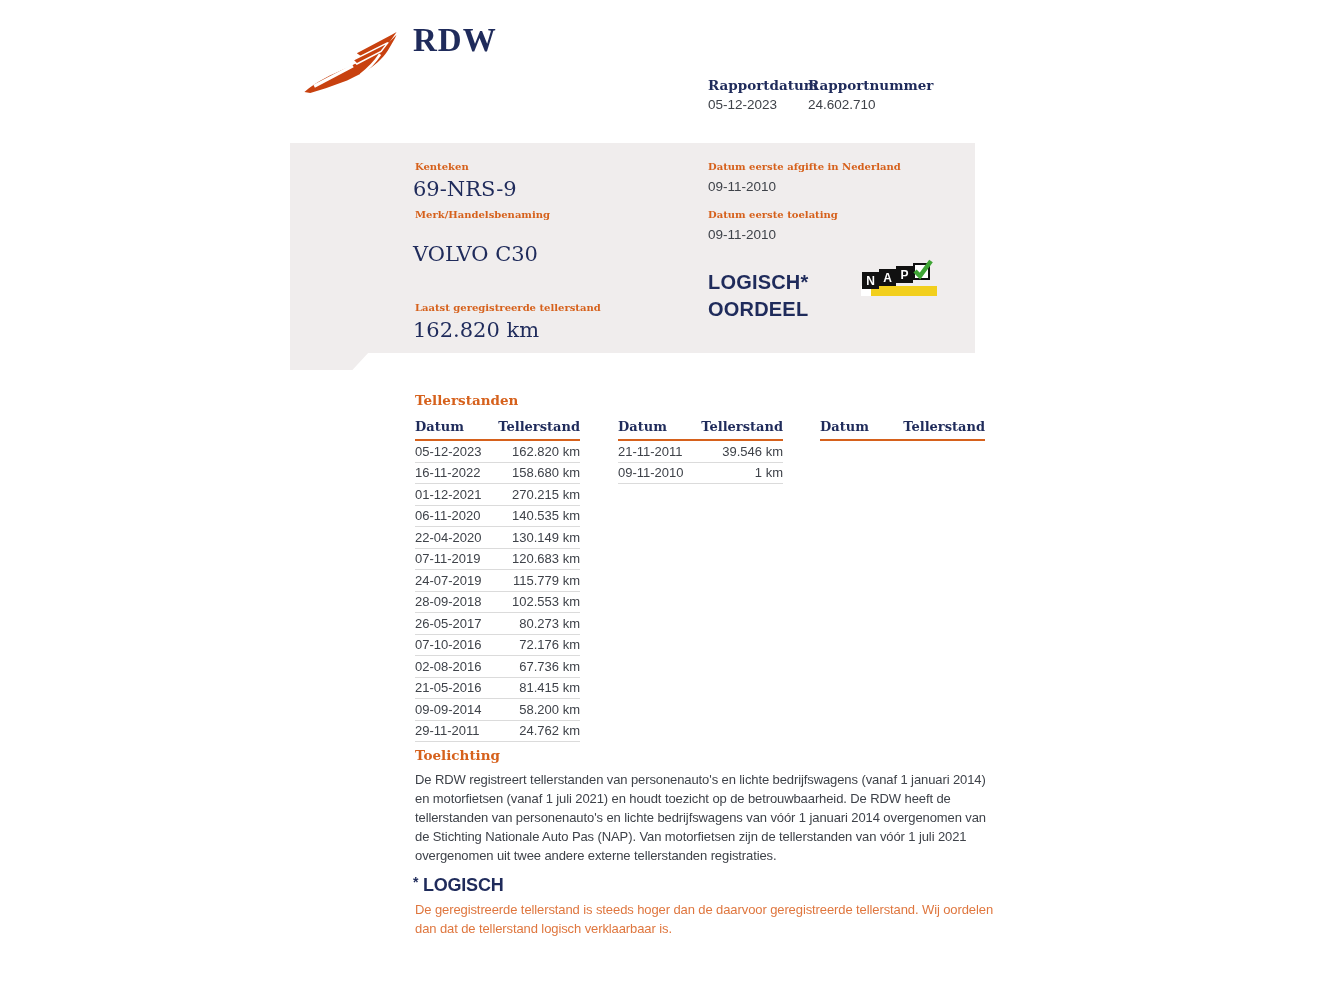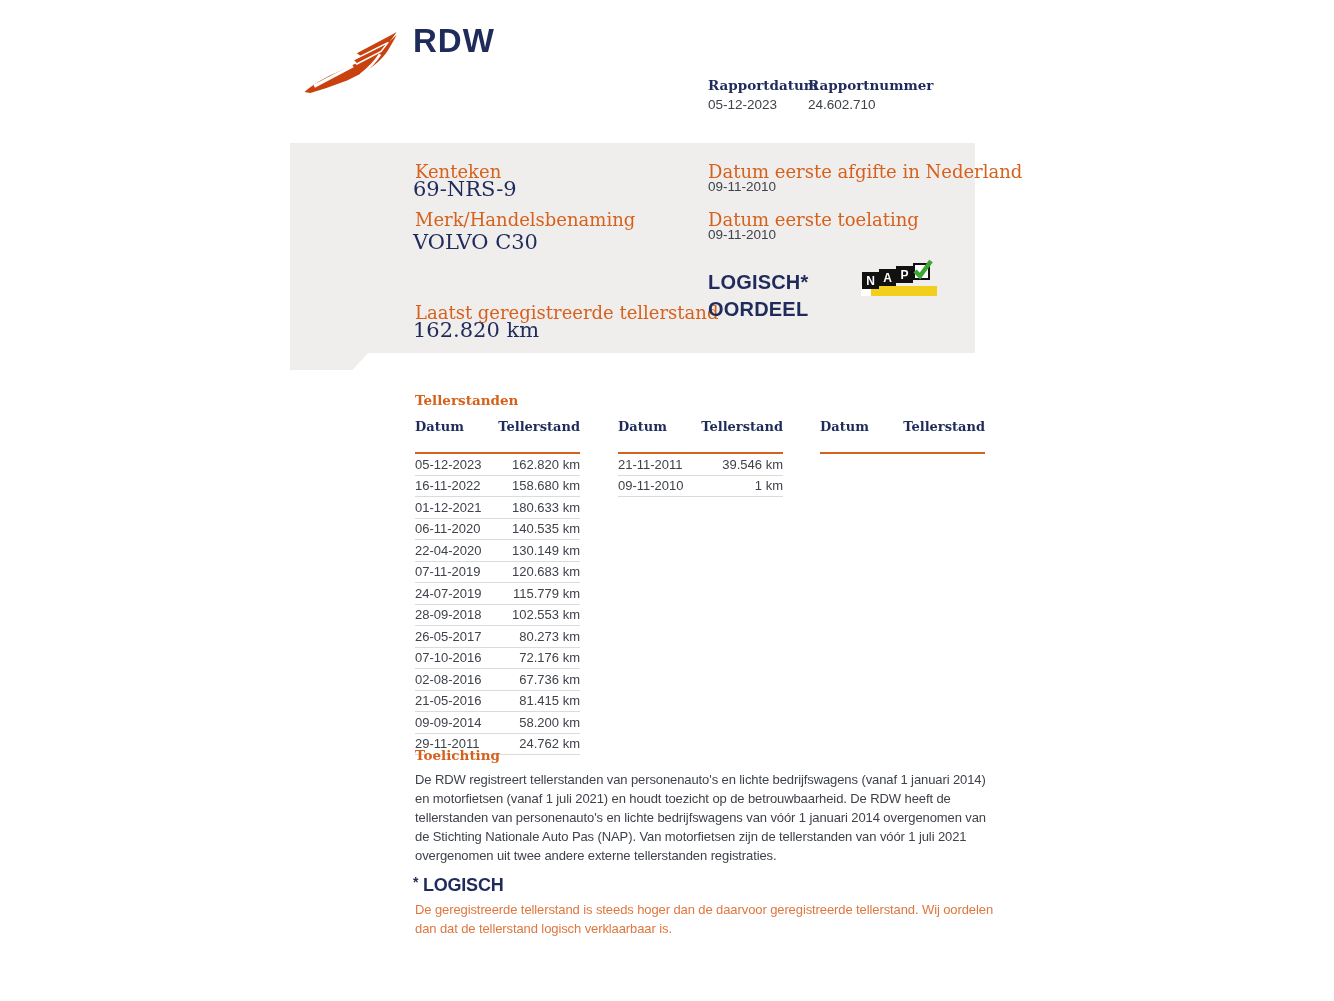--- a/index.html
+++ b/index.html
@@ -12,37 +12,37 @@
     --rowline:#DBDBDB;
     --nap-yellow:#F2CF1D;
     --nap-green:#3FA535;
   }
   *{margin:0;padding:0;box-sizing:border-box;}
   body{background:#fff;}
   .page{position:relative;width:1334px;height:1001px;background:#fff;overflow:hidden;
         font-family:"Liberation Sans",sans-serif;}
 
   .logo{position:absolute;left:302px;top:30px;width:98px;height:66px;}
-  .wordmark{position:absolute;left:413px;top:22px;font-family:Liberation Sans, sans-serif;
+  .wordmark{position:absolute;left:413px;top:22px;font-family:Liberation Serif, serif;
             font-size:33px;font-weight:600;color:var(--navy);letter-spacing:1px;}
   .title{position:absolute;left:707px;top:28px;font-family:"DejaVu Serif",serif;
          font-size:26px;font-weight:600;color:var(--orange);}
 
   .meta{position:absolute;left:708px;top:77px;display:flex;}
   .meta .field{margin-right:18px;}
   .meta .field:first-child{width:82px;}
   .mlabel{font-family:"DejaVu Serif",serif;font-weight:700;font-size:13.5px;color:var(--navy);
           white-space:nowrap;}
   .mvalue{margin-top:4px;font-size:13.5px;color:var(--textdark);white-space:nowrap;}
 
   .panel{position:absolute;left:290px;top:143px;width:685px;height:210px;background:var(--panel);}
   .panel-tail{position:absolute;left:290px;top:352px;width:79px;height:18px;background:var(--panel);
               clip-path:polygon(0 0,100% 0,79% 100%,0 100%);}
 
-  .olabel{position:absolute;font-family:"DejaVu Serif",serif;font-weight:400;font-size:18px;
+  .olabel{position:absolute;font-family:"DejaVu Serif",serif;font-weight:700;font-size:10px;
           color:var(--orange);white-space:nowrap;}
   .bigval{position:absolute;font-family:"DejaVu Serif",serif;font-size:21px;color:var(--navy);
           white-space:nowrap;}
   .smallval{position:absolute;font-size:13.5px;color:var(--textdark);white-space:nowrap;}
 
   .judgement{position:absolute;left:708px;top:269px;font-size:20px;font-weight:bold;
              color:var(--navy);line-height:27px;letter-spacing:.2px;}
 
   .nap{position:absolute;left:861px;top:262px;width:78px;height:38px;}
   .nap-bar{position:absolute;left:10px;top:24px;width:66px;height:10px;background:var(--nap-yellow);}
@@ -52,21 +52,21 @@
   .tile.t-n{left:1px;top:10px;} .tile.t-a{left:18px;top:7px;} .tile.t-p{left:35px;top:4px;}
   .tile.t-check{left:52px;top:1px;background:#fff;border:2px solid #111;}
   .tile.t-check svg{width:20px;height:20px;margin-top:-6px;overflow:visible;}
 
   .oheading{position:absolute;font-family:"DejaVu Serif",serif;font-weight:700;font-size:13.5px;
             color:var(--orange);white-space:nowrap;}
 
   .ttable{position:absolute;top:419px;width:165px;}
   .ttable.t1{left:415px;} .ttable.t2{left:618px;} .ttable.t3{left:820px;}
   .thead{display:flex;justify-content:space-between;border-bottom:2px solid var(--orange);
-         padding-bottom:18px;}
+         padding-bottom:5px;}
   .thead span{font-family:"DejaVu Serif",serif;font-weight:700;font-size:13px;color:var(--navy);}
   .trow{display:flex;justify-content:space-between;height:21.5px;align-items:center;
         border-bottom:1px solid var(--rowline);font-size:13px;color:var(--textdark);}
 
   .para{position:absolute;left:415px;top:770px;width:585px;font-size:13px;line-height:19px;
         color:var(--textdark);letter-spacing:-.1px;}
   .logisch-h{position:absolute;left:413px;top:874px;color:var(--navy);}
   .logisch-h .star{font-size:14px;font-weight:bold;vertical-align:4px;}
   .logisch-h .word{font-size:18px;font-weight:bold;letter-spacing:-.2px;}
   .para-orange{position:absolute;left:415px;top:901px;width:585px;font-size:13px;
@@ -97,21 +97,21 @@
     </div>
   </div>
 
   <div class="panel"></div>
   <div class="panel-tail"></div>
 
   <div class="olabel" style="left:415px;top:161px;">Kenteken</div>
   <div class="bigval" style="left:413px;top:177px;">69-NRS-9</div>
 
   <div class="olabel" style="left:415px;top:209px;">Merk/Handelsbenaming</div>
-  <div class="bigval" style="left:413px;top:230px;">VOLVO C30</div>
+  <div class="bigval" style="left:413px;top:242px;">VOLVO C30</div>
 
   <div class="olabel" style="left:415px;top:302px;">Laatst geregistreerde tellerstand</div>
   <div class="bigval" style="left:413px;top:318px;">162.820 km</div>
 
   <div class="olabel" style="left:708px;top:161px;">Datum eerste afgifte in Nederland</div>
   <div class="smallval" style="left:708px;top:179px;">09-11-2010</div>
 
   <div class="olabel" style="left:708px;top:209px;">Datum eerste toelating</div>
   <div class="smallval" style="left:708px;top:227px;">09-11-2010</div>
 
@@ -144,21 +144,21 @@
         <div class="trow">
           <span>05-12-2023</span>
           <span>162.820 km</span>
         </div>
         <div class="trow">
           <span>16-11-2022</span>
           <span>158.680 km</span>
         </div>
         <div class="trow">
           <span>01-12-2021</span>
-          <span>180.633 km</span>
+          <span>270.215 km</span>
         </div>
         <div class="trow">
           <span>06-11-2020</span>
           <span>140.535 km</span>
         </div>
         <div class="trow">
           <span>22-04-2020</span>
           <span>130.149 km</span>
         </div>
         <div class="trow">

